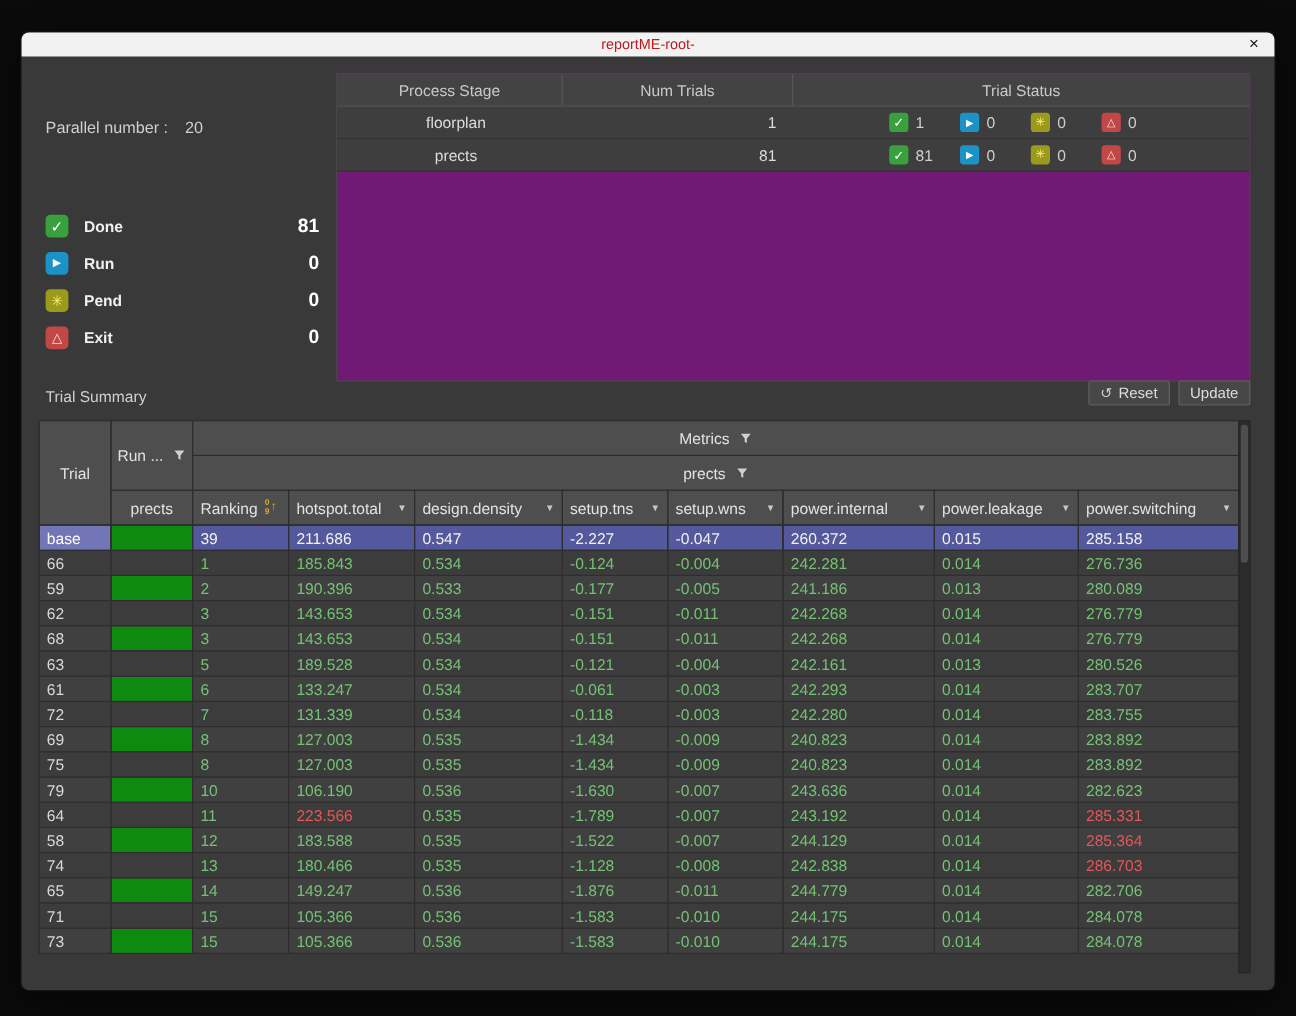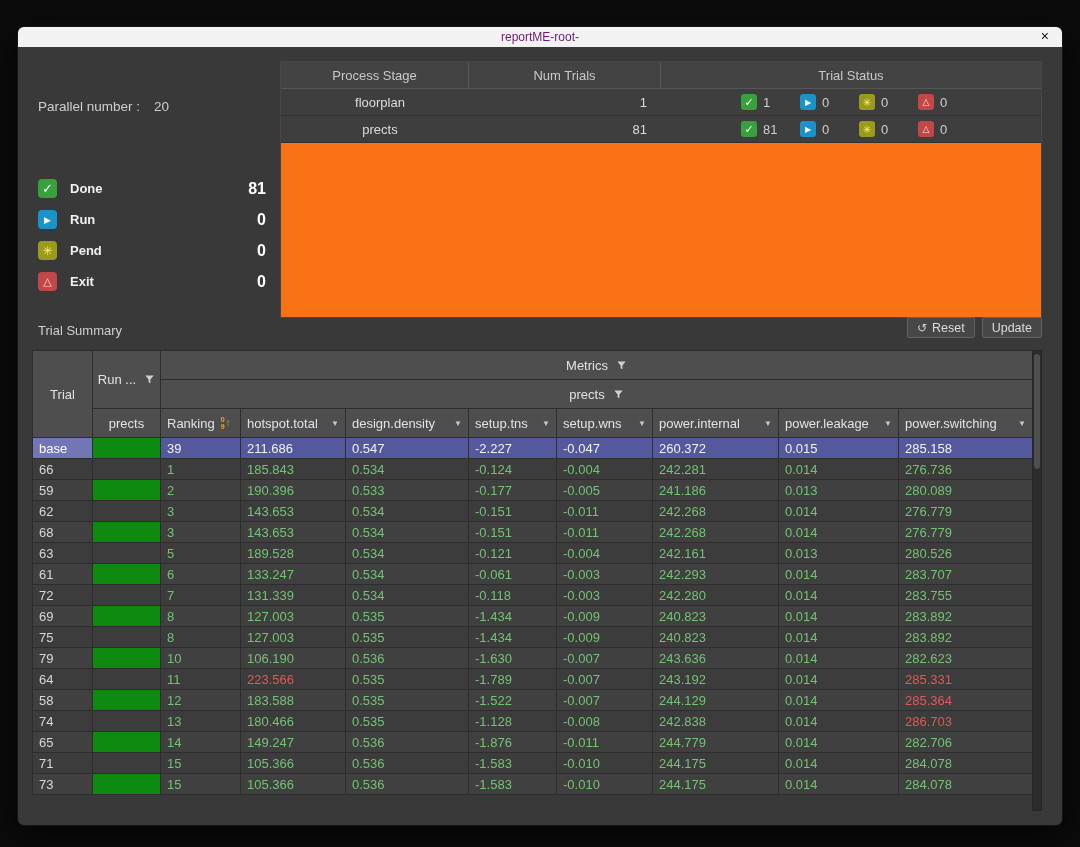--- a/index.html
+++ b/index.html
@@ -6,39 +6,39 @@
   html,body{width:1080px;height:847px;}
   body{
     background:#0b0b0b;
     font-family:"Liberation Sans","DejaVu Sans",sans-serif;
     position:relative;overflow:hidden;color:#d4d4d4;
   }
   .window{position:absolute;left:18px;top:27px;width:1044px;height:798px;background:#393939;
     border-radius:6px;box-shadow:0 0 0 1px #151515,0 10px 30px rgba(0,0,0,.65);}
   .titlebar{position:absolute;left:0;top:0;right:0;height:20px;background:#f2f2f2;
     border-radius:6px 6px 0 0;display:flex;align-items:center;justify-content:center;}
-  .title{font-size:12px;color:#701a75;}
+  .title{font-size:12px;color:#b91c1c;}
   .close-btn{position:absolute;right:13px;top:0;height:20px;line-height:19px;font-size:14px;color:#111;cursor:default;}
   .content{position:absolute;left:0;top:20px;right:0;bottom:0;}
 
   
   .info-lines{position:absolute;left:20px;top:46px;font-size:13.5px;color:#cfcfcf;}
   .iline{height:26px;display:flex;align-items:center;gap:14px;white-space:nowrap;}
   .counters{position:absolute;left:20px;top:126px;width:228px;}
   .counter{height:31px;display:flex;align-items:center;}
   .cicon{width:19px;height:19px;border-radius:4px;display:flex;align-items:center;justify-content:center;flex:none;color:#fff;}
   .cicon.done{background:#38a03c;font-size:13px;}
   .cicon.run{background:#1b93c9;font-size:9px;}
   .cicon.pend{background:#9a9a1d;color:#ffef70;font-size:12px;}
   .cicon.exit{background:#c24848;color:#ffdede;font-size:11px;}
   .clabel{margin-left:13px;font-weight:bold;font-size:13px;color:#f0f0f0;}
   .cvalue{margin-left:auto;font-weight:bold;font-size:16px;color:#ffffff;}
 
   
-  .stage-table{position:absolute;left:262px;top:14px;width:762px;height:257px;background:#f97316;border:1px solid #474747;}
+  .stage-table{position:absolute;left:262px;top:14px;width:762px;height:257px;background:#701a75;border:1px solid #474747;}
   .stage-header{display:grid;grid-template-columns:188px 192px 1fr;height:27px;background:#434343;color:#c9c9c9;font-size:13px;border-bottom:1px solid #555;}
   .stage-header .hc{display:flex;align-items:center;justify-content:center;border-right:1px solid #585858;}
   .stage-header .hc:last-child{border-right:none;}
   .stage-row{display:grid;grid-template-columns:188px 192px 1fr;height:27px;background:#3e3e3e;border-bottom:1px solid #313131;font-size:13px;align-items:center;}
   .sc.name{padding-left:10px;color:#dcdcdc;text-align:center;}
   .sc.num{text-align:right;padding-right:14px;color:#dcdcdc;}
   .sc.status{display:flex;align-items:center;padding-left:80px;gap:15px;}
   .sgroup{display:flex;align-items:center;gap:6px;width:44px;}
   .micon{width:16px;height:16px;border-radius:3px;display:flex;align-items:center;justify-content:center;color:#fff;flex:none;}
   .micon.done{background:#38a03c;font-size:11px;}

